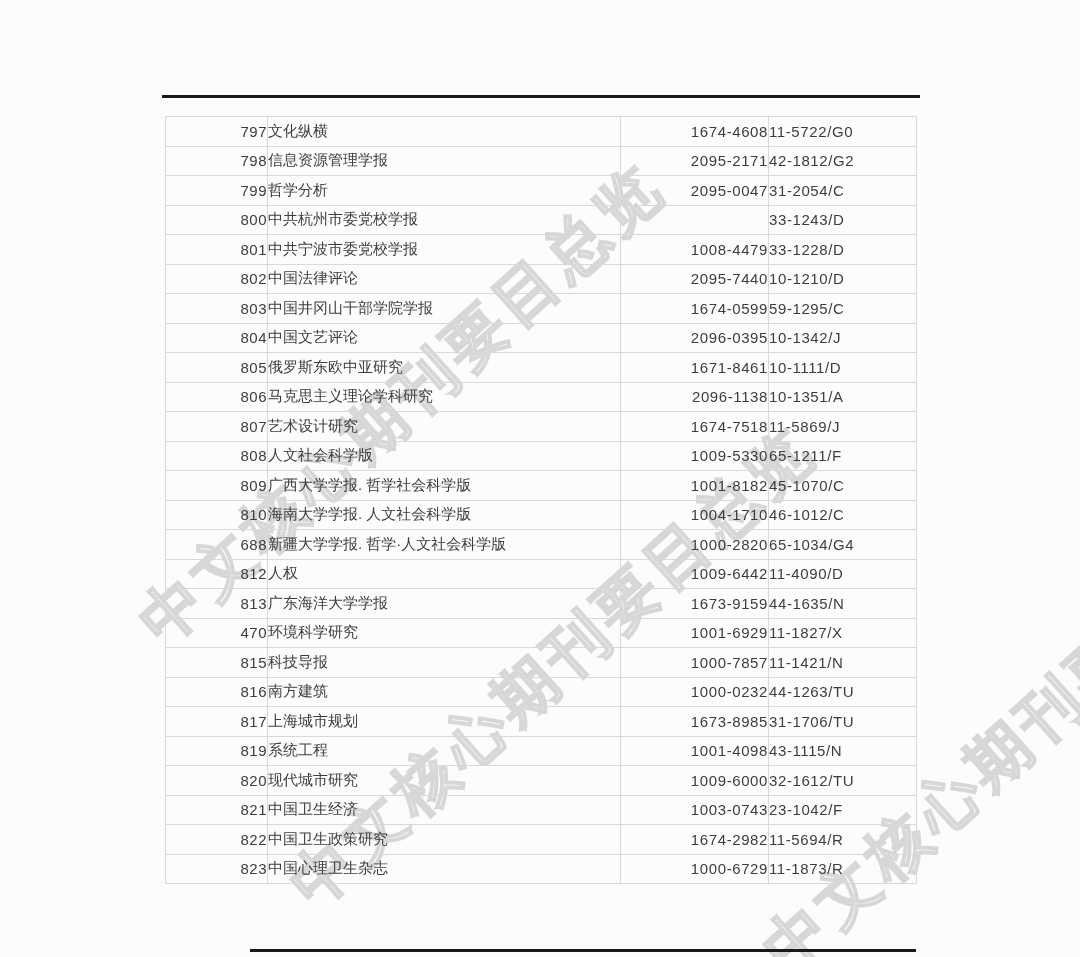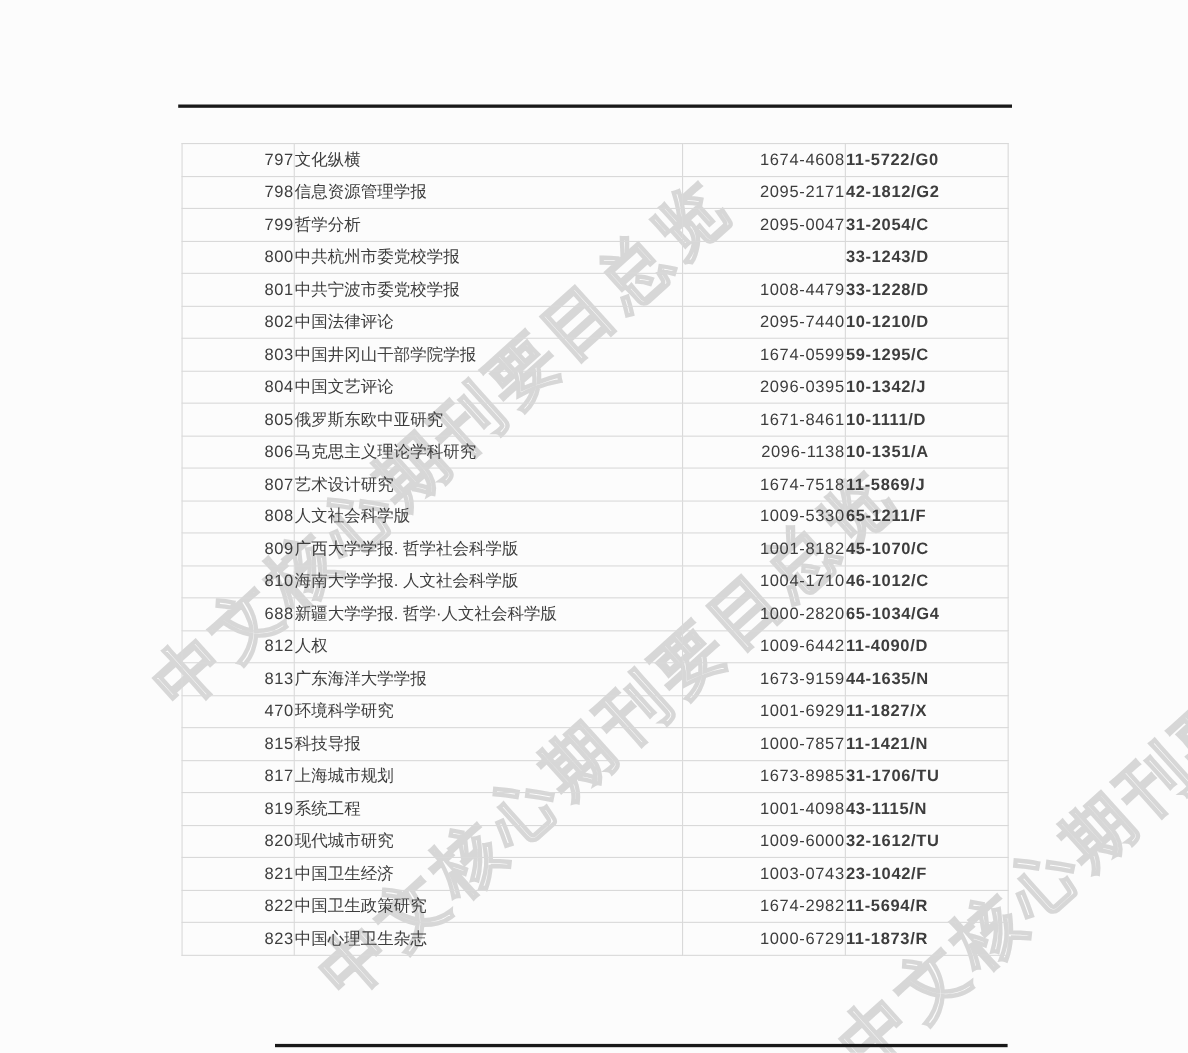--- a/index.html
+++ b/index.html
@@ -38,40 +38,40 @@
   }
   .rule-bottom {
     position: absolute;
     left: 250px; top: 949px;
     width: 666px; height: 3px;
     background: #191919;
   }
 
   table.journal-table {
     position: absolute;
-    left: 165px; top: 130px;
+    left: 165px; top: 116px;
     width: 751px;
     border-collapse: collapse;
     table-layout: fixed;
   }
   .journal-table td {
     border: 1px solid #d9d9d9;
     height: 28.5px;
     font-size: 15px;
     color: #3d3d3d;
     padding: 0;
     background: transparent;
     vertical-align: middle;
     overflow: hidden;
     white-space: nowrap;
   }
   .c-no   { text-align: right; padding-right: 11px; font-size: 15.5px; letter-spacing: 0.5px; }
   .c-name { padding-left: 11px; }
   .c-issn { padding-left: 15px; letter-spacing: 0.6px; text-align: right; }
-  .c-cn   { padding-left: 14px; letter-spacing: 0.6px; font-weight: bold; }
+  .c-cn   { padding-left: 14px; letter-spacing: 0.6px; }
 </style>
 </head>
 <body>
 
 <div class="page">
 
   <div class="watermark wm1">中文核心期刊要目总览</div>
   <div class="watermark wm2">中文核心期刊要目总览</div>
   <div class="watermark wm3">中文核心期刊要目总览</div>
 
@@ -193,20 +193,26 @@
           <td class="c-issn">1001-6929</td>
           <td class="c-cn">11-1827/X</td>
         </tr>
         <tr>
           <td class="c-no">815</td>
           <td class="c-name">科技导报</td>
           <td class="c-issn">1000-7857</td>
           <td class="c-cn">11-1421/N</td>
         </tr>
         <tr>
+          <td class="c-no">816</td>
+          <td class="c-name">南方建筑</td>
+          <td class="c-issn">1000-0232</td>
+          <td class="c-cn">44-1263/TU</td>
+        </tr>
+        <tr>
           <td class="c-no">817</td>
           <td class="c-name">上海城市规划</td>
           <td class="c-issn">1673-8985</td>
           <td class="c-cn">31-1706/TU</td>
         </tr>
         <tr>
           <td class="c-no">819</td>
           <td class="c-name">系统工程</td>
           <td class="c-issn">1001-4098</td>
           <td class="c-cn">43-1115/N</td>

